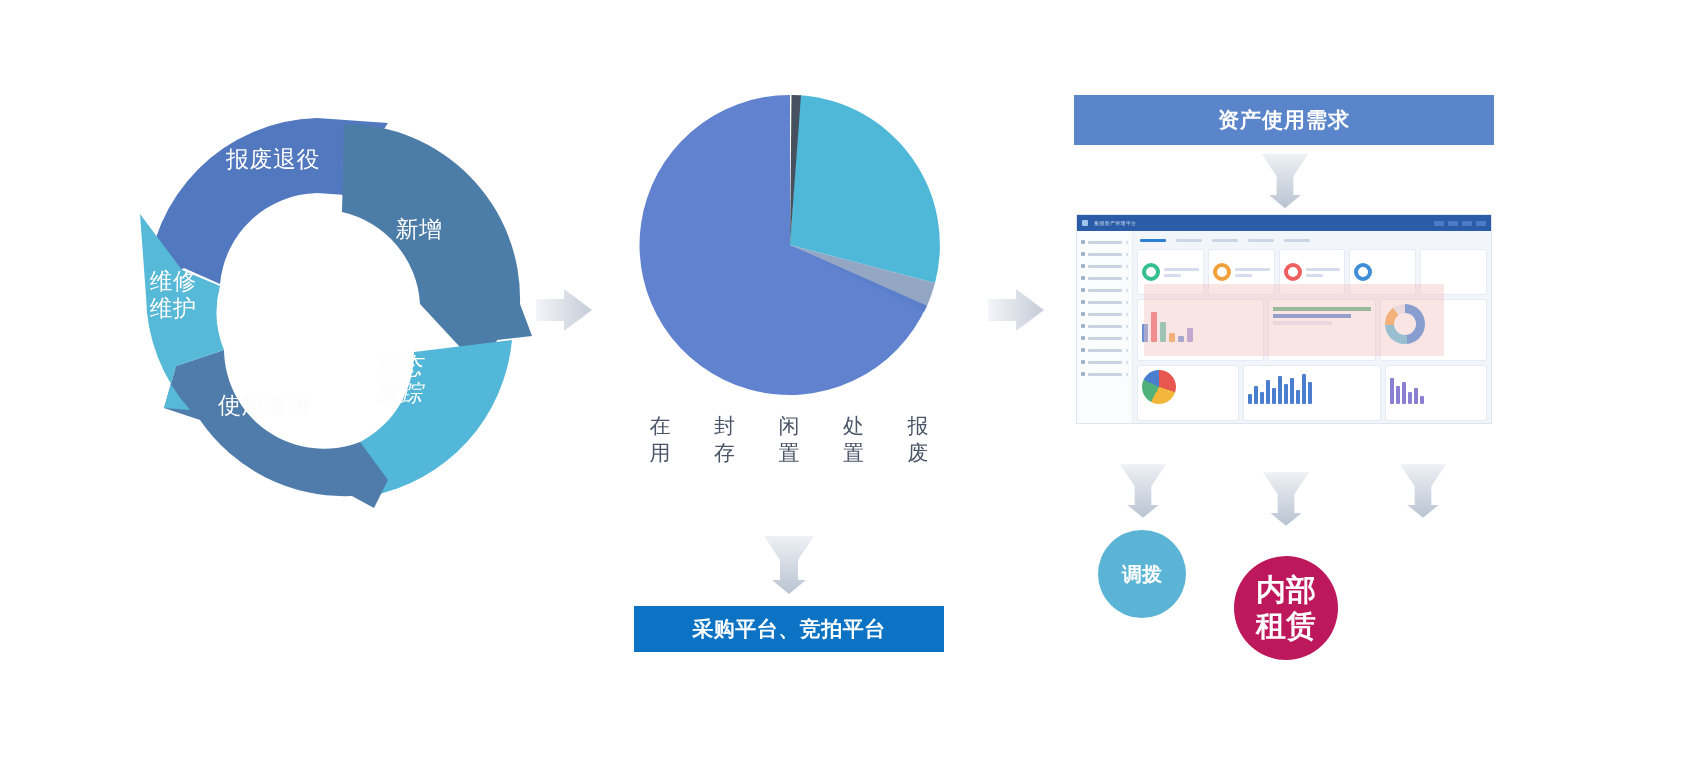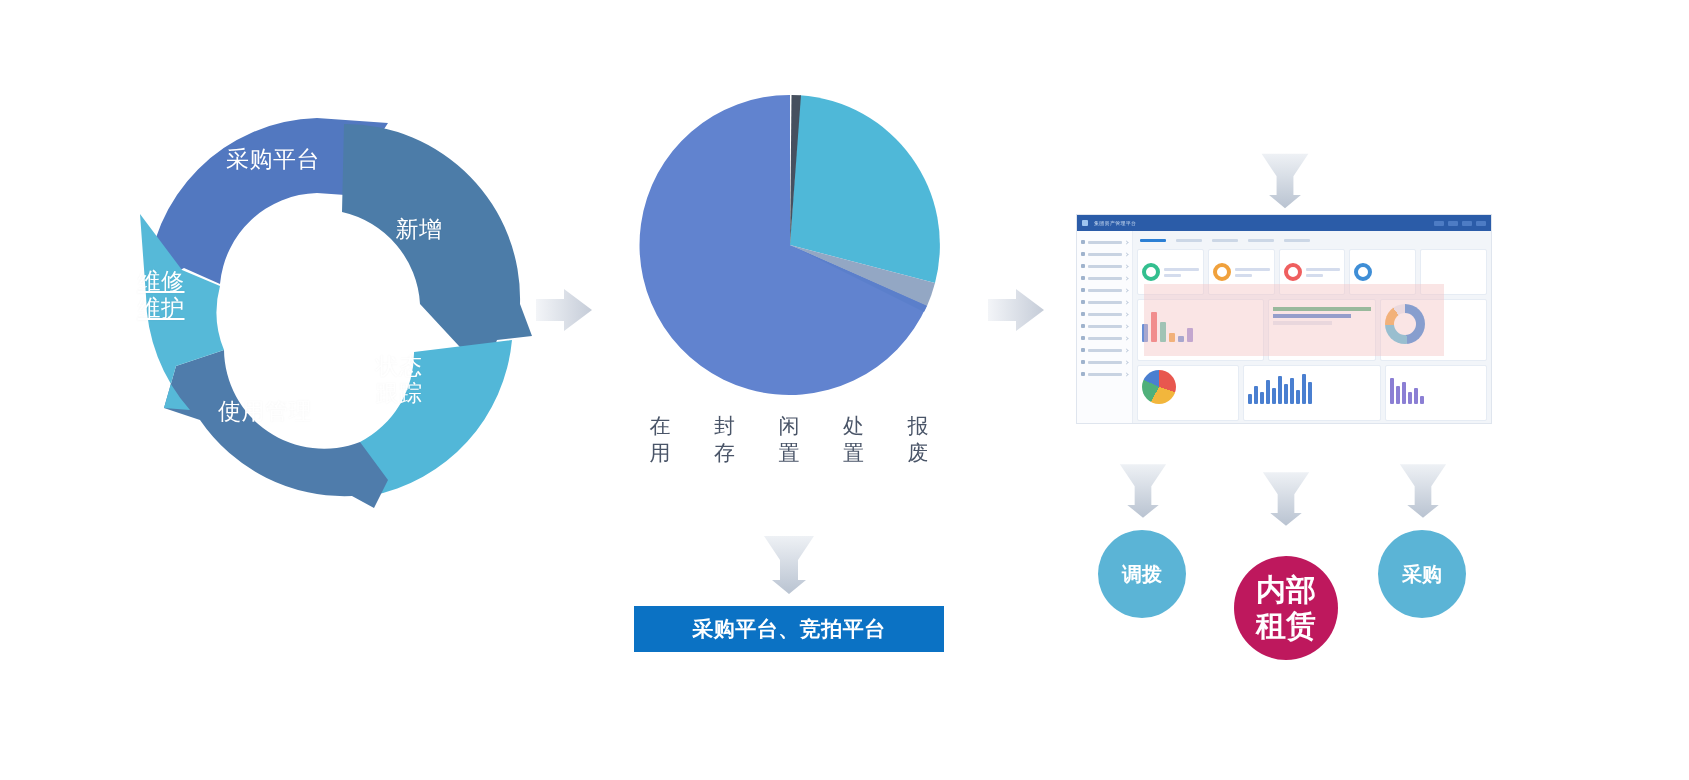--- a/index.html
+++ b/index.html
@@ -14,23 +14,23 @@
   
   #cycle-panel { left: 112px; top: 108px; width: 420px; height: 400px; }
   #cycle-svg { display: block; width: 420px; height: 400px; }
   .cycle-label {
     position: absolute; color: #ffffff; font-size: 23px; font-weight: 400;
     line-height: 1.16; text-align: center; letter-spacing: .5px;
     text-shadow: 0 0 2px rgba(0,0,0,.05);
   }
   #lbl-scrap  { left: 86px;  top: 38px;  width: 150px; }
   #lbl-new    { left: 262px; top: 108px; width: 90px; }
-  #lbl-status { left: 242px; top: 245px; width: 90px; }
-  #lbl-use    { left: 78px;  top: 290px; width: 150px; }
-  #lbl-maint  { left: 4px;  top: 160px; width: 90px; text-decoration: underline; }
+  #lbl-status { left: 242px; top: 245px; width: 90px; font-style: italic; }
+  #lbl-use    { left: 78px;  top: 284px; width: 150px; }
+  #lbl-maint  { left: 16px;  top: 160px; width: 90px; }
 
   
   .grey-banner {
     background: #e5e9f0; color: #4a5568; font-weight: bold;
     display: flex; align-items: center; justify-content: center;
   }
   .blue-banner {
     background: #0b72c4; color: #ffffff; font-weight: bold;
     display: flex; align-items: center; justify-content: center;
   }
@@ -160,21 +160,21 @@
         <path d="M 34 188
                  A 175 175 0 0 0 78 302
                  L 52 300 L 64 258 L 112 242
                  A 100 100 0 0 1 108 178
                  L 70 162 L 28 106 Z" fill="#56b9d8"></path>
       </g>
 
       <circle cx="210" cy="198" r="92" fill="#ffffff"></circle>
     </svg>
 
-    <span class="cycle-label" id="lbl-scrap">采购平台</span>
+    <span class="cycle-label" id="lbl-scrap">报废退役</span>
     <span class="cycle-label" id="lbl-new">新增</span>
     <span class="cycle-label" id="lbl-status">
       <span>状态</span><br>
       <span>跟踪</span>
     </span>
     <span class="cycle-label" id="lbl-use">使用管理</span>
     <span class="cycle-label" id="lbl-maint">
       <span>维修</span><br>
       <span>维护</span>
     </span>
@@ -270,20 +270,21 @@
   <svg class="abs h-arrow" style="left:986px; top:285px;" viewBox="0 0 60 50">
     <defs>
       <linearGradient id="ga2" x1="0" y1="0" x2="1" y2="0">
         <stop offset="0" stop-color="#f3f5f8"></stop>
           <stop offset="1" stop-color="#c5ccd8"></stop>
       </linearGradient>
     </defs>
     <path d="M 2 14 L 30 14 L 30 4 L 58 25 L 30 46 L 30 36 L 2 36 Z" fill="url(#ga2)"></path>
   </svg>
 
+  <div class="abs periwinkle-banner" id="demand-banner">资产使用需求</div>
 
   <svg class="abs down-funnel" style="left:1258px; top:152px;" width="54" height="58" viewBox="0 0 54 62">
     <defs>
       <linearGradient id="gd2" x1="0" y1="0" x2="0" y2="1">
         <stop offset="0" stop-color="#eef1f5"></stop>
           <stop offset="1" stop-color="#b9c3d1"></stop>
       </linearGradient>
     </defs>
     <path d="M 2 2 L 52 2 L 36 26 L 36 46 L 44 46 L 27 60 L 10 46 L 18 46 L 18 26 Z" fill="url(#gd2)"></path>
   </svg>
@@ -488,15 +489,14 @@
     <path d="M 2 2 L 52 2 L 36 26 L 36 46 L 44 46 L 27 60 L 10 46 L 18 46 L 18 26 Z" fill="url(#gd5)"></path>
   </svg>
 
   <div class="abs circle" id="circle-transfer">调拨</div>
   <div class="abs circle" id="circle-lease">
     <span>
       <span>内部</span><br>
       <span>租赁</span>
     </span>
   </div>
-  <div class="abs circle" id="circle-purchase">采购</div>
 
 </div>
 
 </body></html>

